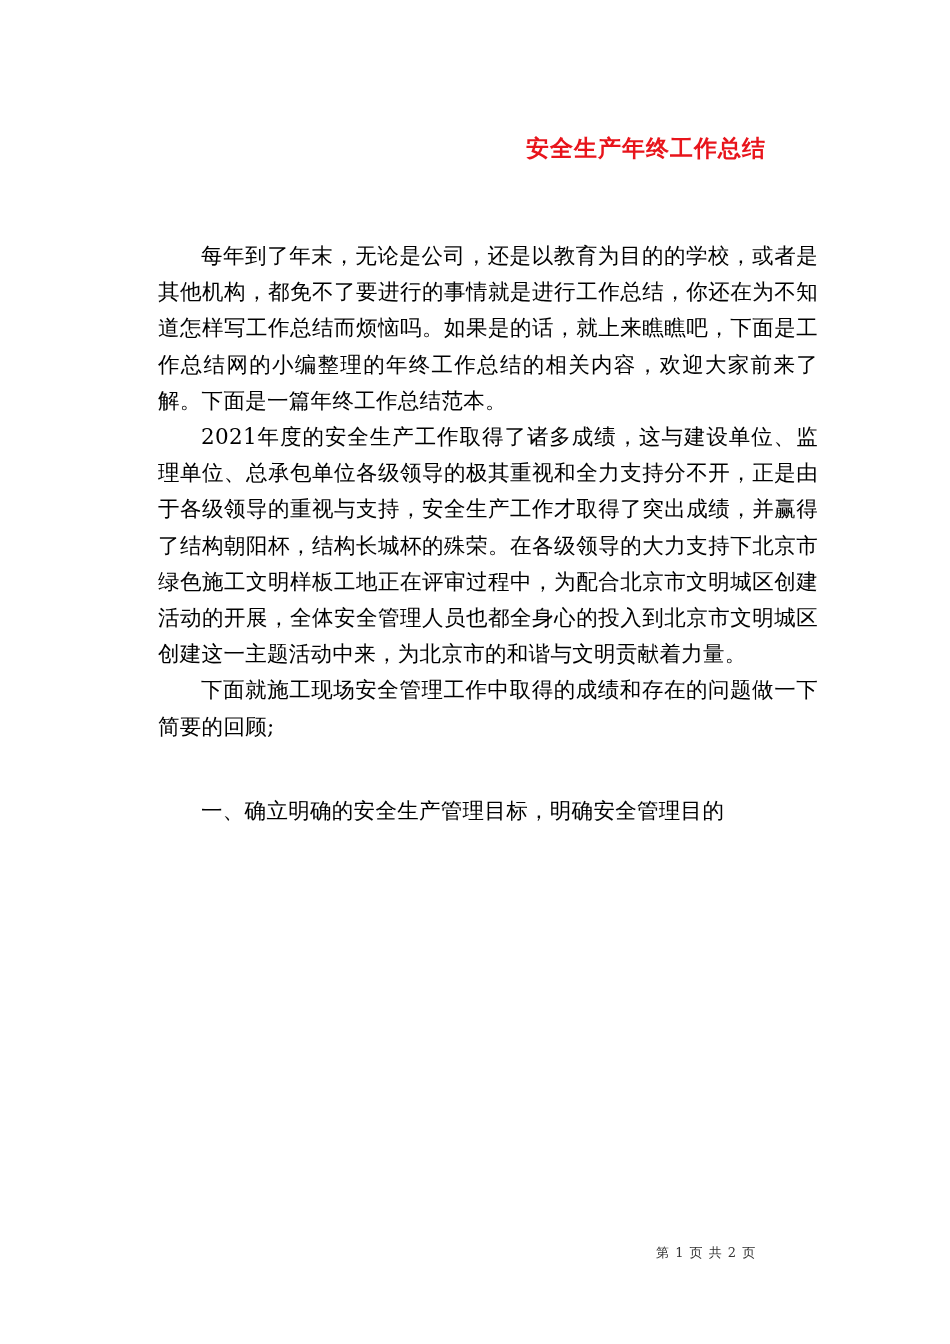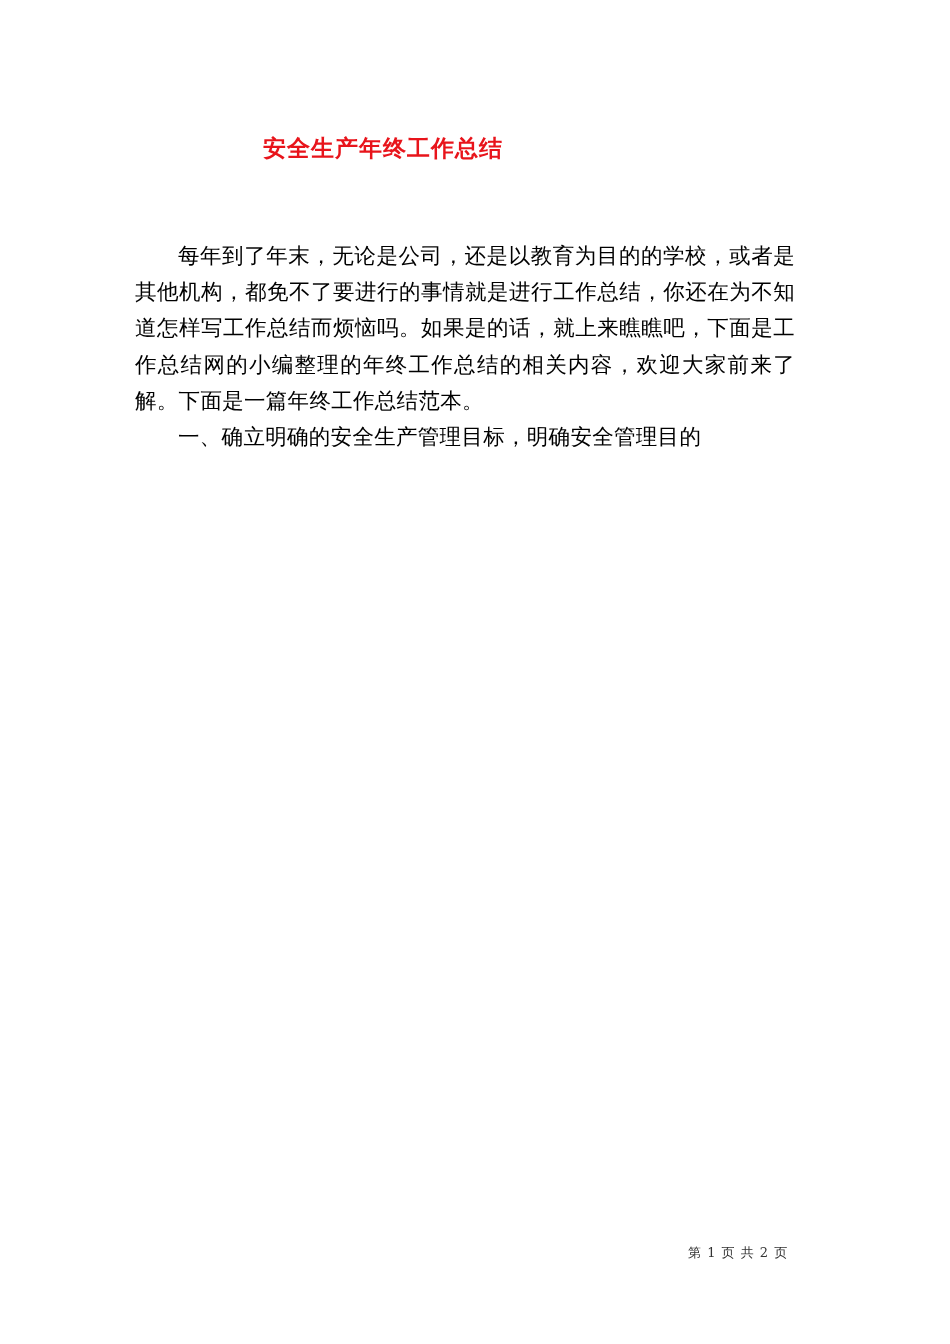--- a/index.html
+++ b/index.html
@@ -21,60 +21,63 @@
       top: 0;
       width: 950px;
       height: 1344px;
       background: #ffffff;
     }
     .doc-title {
       position: absolute;
       left: 0;
       width: 766px;
       top: 132px;
-      text-align: center;
+      text-align: right;
       font-family: "DejaVu Sans", "Liberation Sans", sans-serif;
       font-weight: bold;
       font-size: 23px;
       line-height: 32px;
       letter-spacing: 1px;
     }
     .body-text {
       position: absolute;
-      left: 135px;
+      left: 158px;
       top: 238px;
       width: 660px;
     }
     .para {
       margin: 0;
       font-size: 21.5px;
       line-height: 36.2px;
       text-align: justify;
       text-indent: 2em;
       letter-spacing: 0.3px;
     }
     .para.heading {
       text-indent: 2em;
+      margin-top: 48px;
     }
     .footer {
       position: absolute;
-      left: 688px;
+      left: 656px;
       top: 1244px;
       font-size: 13px;
       line-height: 18px;
       color: #333333;
       font-family: "DejaVu Serif", "Liberation Serif", serif;
       letter-spacing: 1px;
     }
   </style>
 </head>
 <body>
 
 <div class="page">
   <div class="doc-title" style="color:#e8141b;">安全生产年终工作总结</div>
 
   <div class="body-text">
     <p class="para">每年到了年末，无论是公司，还是以教育为目的的学校，或者是其他机构，都免不了要进行的事情就是进行工作总结，你还在为不知道怎样写工作总结而烦恼吗。如果是的话，就上来瞧瞧吧，下面是工作总结网的小编整理的年终工作总结的相关内容，欢迎大家前来了解。下面是一篇年终工作总结范本。</p>
+    <p class="para">2021年度的安全生产工作取得了诸多成绩，这与建设单位、监理单位、总承包单位各级领导的极其重视和全力支持分不开，正是由于各级领导的重视与支持，安全生产工作才取得了突出成绩，并赢得了结构朝阳杯，结构长城杯的殊荣。在各级领导的大力支持下北京市绿色施工文明样板工地正在评审过程中，为配合北京市文明城区创建活动的开展，全体安全管理人员也都全身心的投入到北京市文明城区创建这一主题活动中来，为北京市的和谐与文明贡献着力量。</p>
+    <p class="para">下面就施工现场安全管理工作中取得的成绩和存在的问题做一下简要的回顾;</p>
     <p class="para heading">一、确立明确的安全生产管理目标，明确安全管理目的</p>
   </div>
 
   <div class="footer">第 1 页 共 2 页</div>
 </div>
 
 </body></html>

